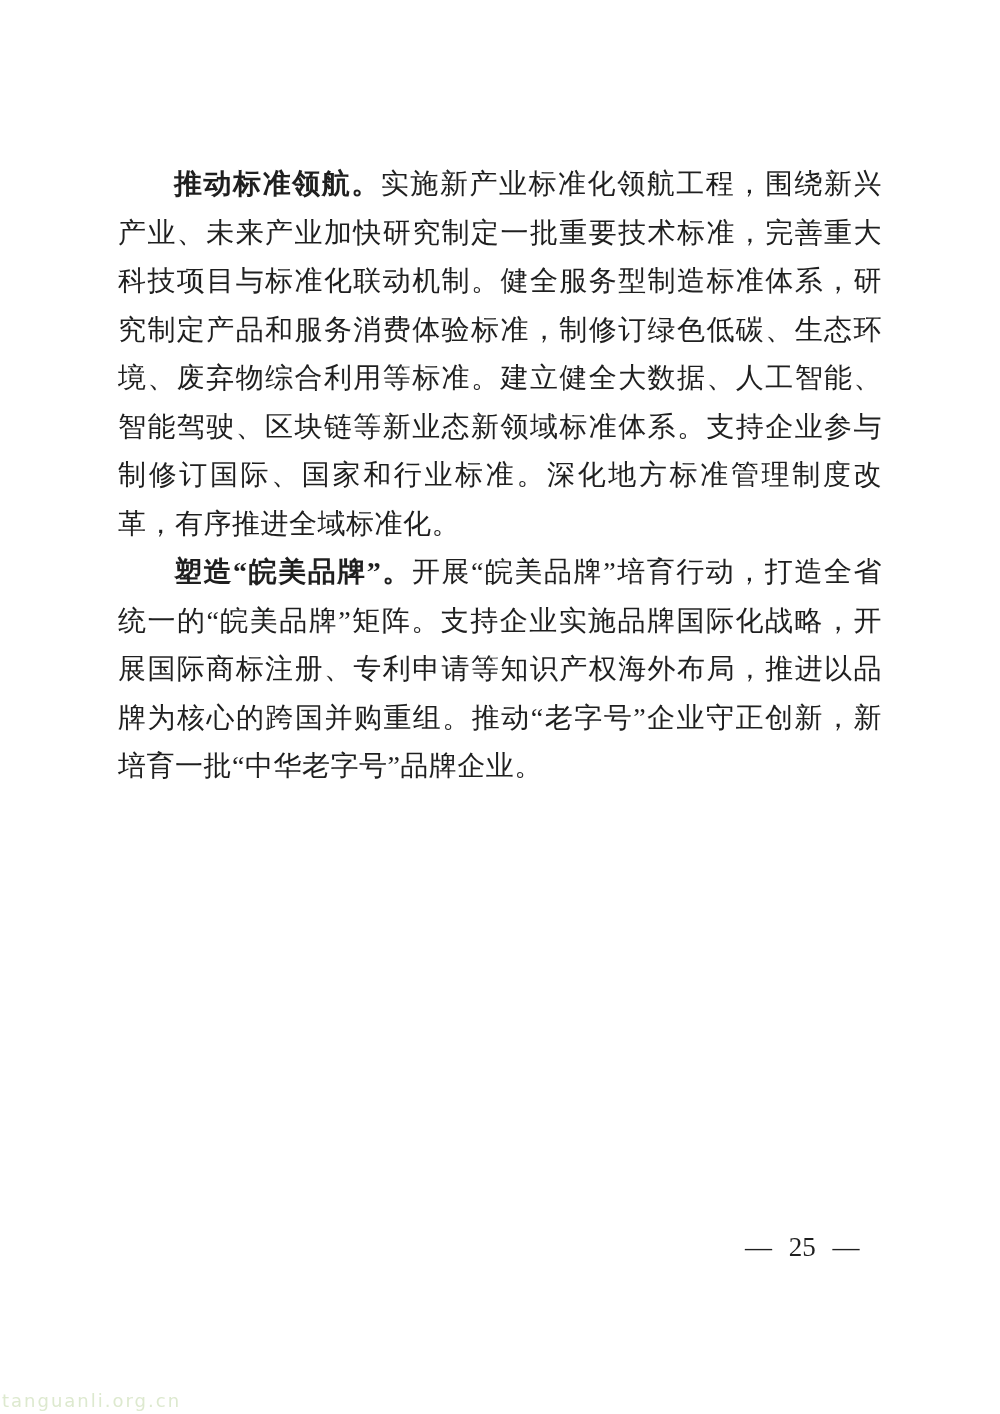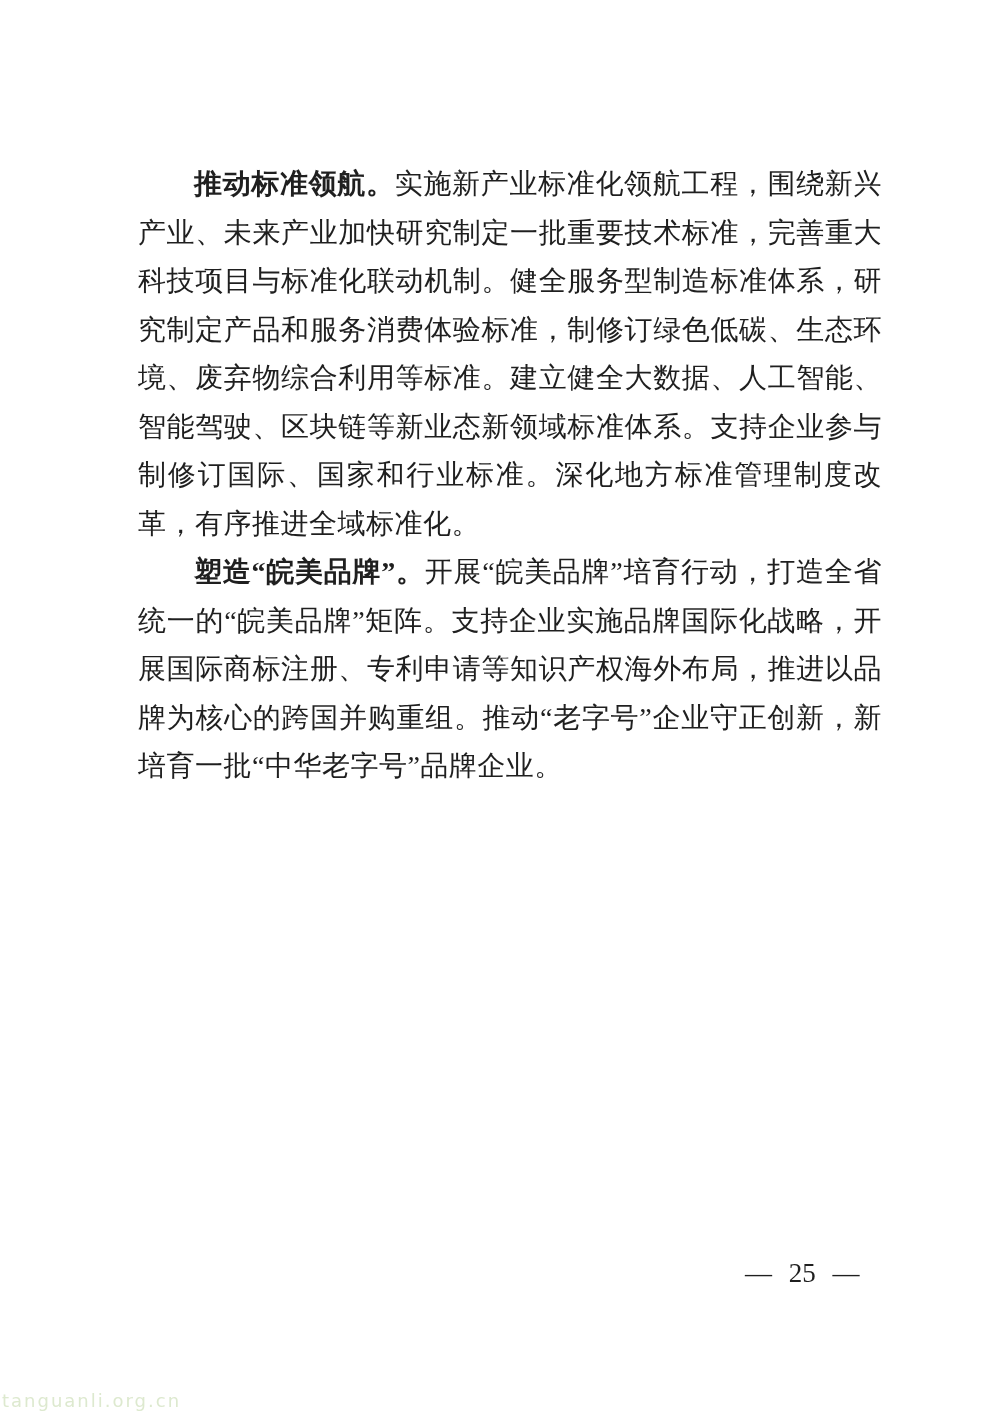--- a/index.html
+++ b/index.html
@@ -20,26 +20,26 @@
     width: 764px;
   }
   .para {
     font-size: 28px;
     line-height: 48.5px;
     text-align: justify;
     text-align-last: left;
     letter-spacing: 0.5px;
     color: #1f1f1f;
   }
-  .para.indent { text-indent: 2em; margin-left: 20px; }
+  .para.indent { text-indent: 2em; }
   .para .lead { font-weight: bold; }
   .footer {
     position: absolute;
     left: 0;
-    top: 1258px;
+    top: 1232px;
     width: 100%;
     height: 40px;
     padding-left: 27px;
   }
   .pagenum {
     position: absolute;
     left: 745px;
     top: 0;
     font-size: 27px;
     color: #1f1f1f;

